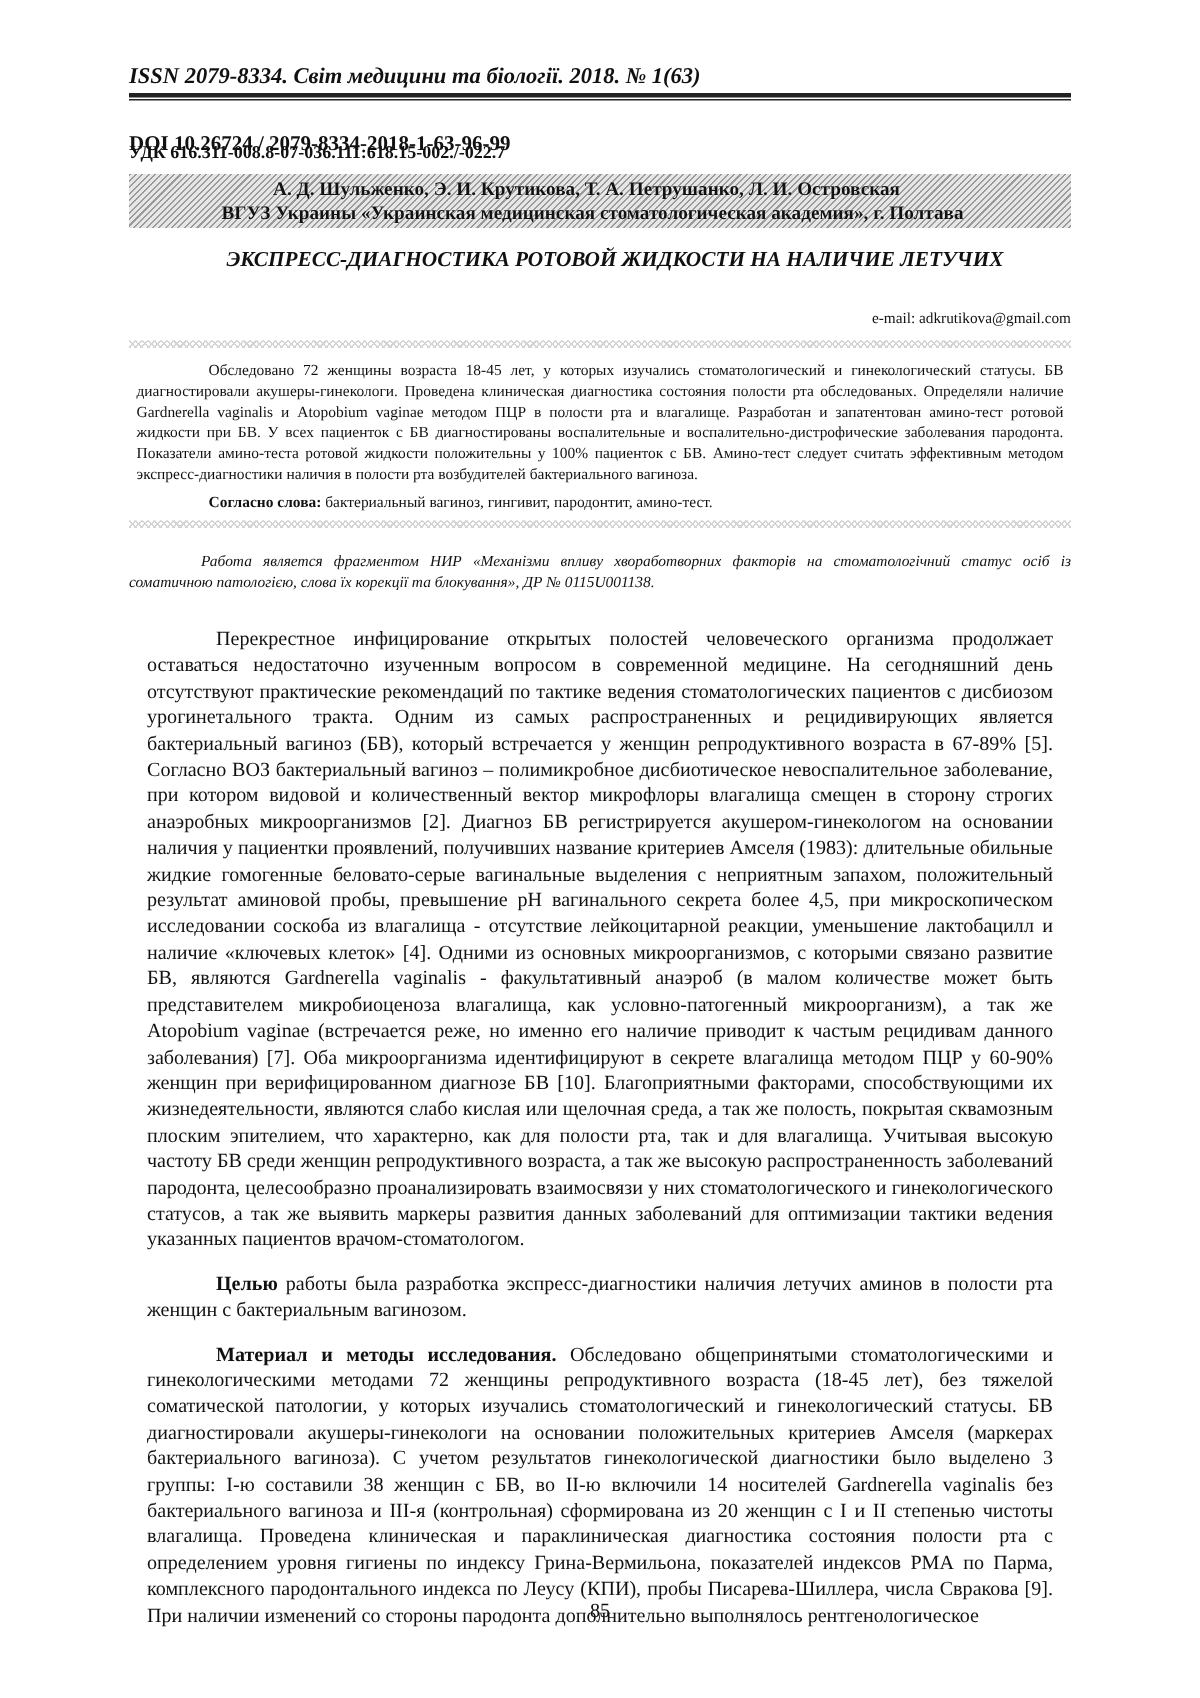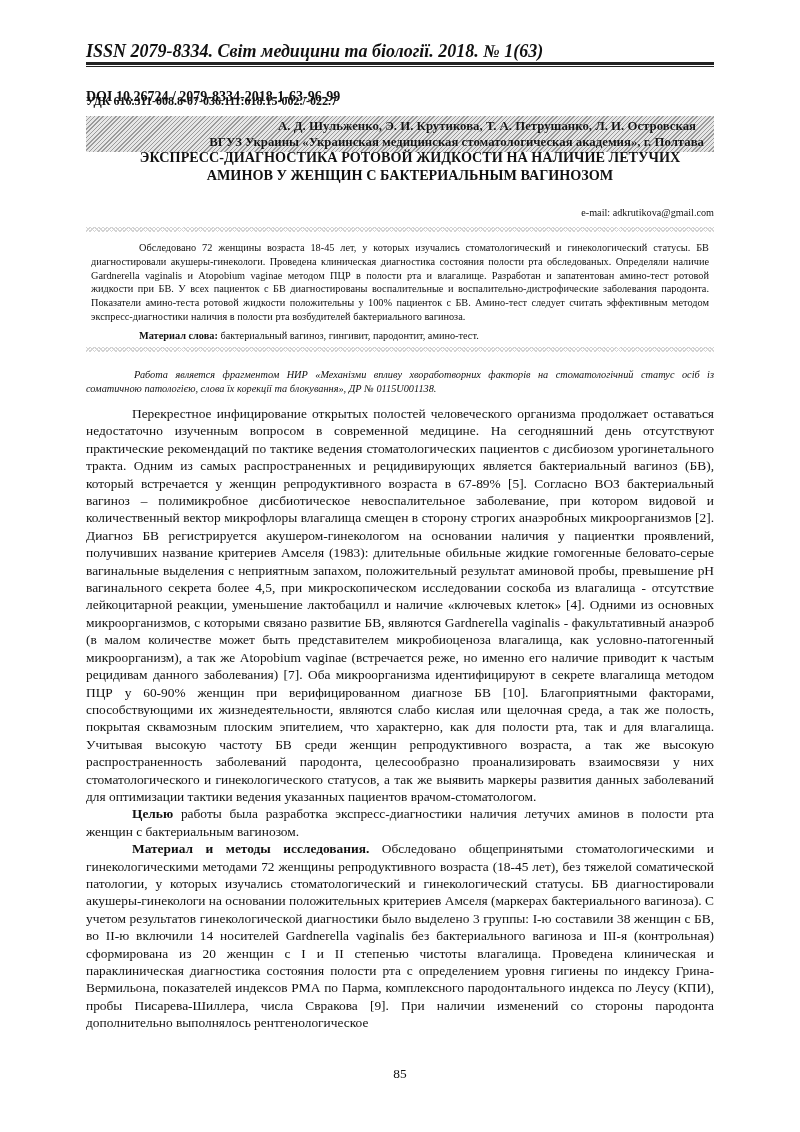--- a/index.html
+++ b/index.html
@@ -1,39 +1,39 @@
 <!DOCTYPE html>
 <html><head>
   <meta charset="utf-8">
   <style>
     html, body { margin: 0; padding: 0; background: #ffffff; }
     body { width: 800px; height: 1132px; position: relative; overflow: hidden;
            font-family: "Liberation Serif", "DejaVu Serif", serif; color: #111; }
     .page { position: absolute; left: 86px; top: 0; width: 628px; }
 
     .journal-header { position: absolute; top: 42px; left: 0; width: 628px;
-      font-style: italic; font-weight: bold; font-size: 18px; line-height: 18px; }
+      font-style: italic; font-weight: bold; font-size: 15px; line-height: 18px; }
     .header-rule { position: absolute; top: 62px; left: 0; width: 628px; height: 0;
       border-top: 3px solid #222; }
     .header-rule2 { position: absolute; top: 66px; left: 0; width: 628px; height: 0;
       border-top: 1px solid #222; }
 
     .doi { position: absolute; top: 89px; left: 0; font-weight: bold; font-size: 14px; line-height: 16px; }
     .udc { position: absolute; top: 93px; left: 0; font-weight: bold; font-size: 12px; line-height: 16px; }
 
     .authors-band { position: absolute; top: 116px; left: 0; width: 628px; height: 36px;
       background-color: #cfcfcf;
       background-image: repeating-linear-gradient(135deg, #9a9a9a 0px, #9a9a9a 1px, #e6e6e6 1px, #e6e6e6 3px);
-      text-align: right; }
+      text-align: center; }
     .authors-band .line { font-weight: bold; font-size: 12.8px; line-height: 16px; padding-right: 10px;
       color: #111; text-shadow: 0 0 1px #fff; }
     .authors-band .line.l1 { padding-right: 18px; margin-top: 2px; }
 
-    .title { position: absolute; top: 148px; left: 0; width: 628px; text-align: center;
-      font-weight: bold; font-size: 14.2px; line-height: 18px; padding-left: 20px; box-sizing: border-box; }
+    .title { position: absolute; top: 164px; left: 0; width: 628px; text-align: center;
+      font-weight: bold; font-size: 14.2px; line-height: 18px; padding-left: 20px; box-sizing: border-box; font-style: italic; }
 
     .email { position: absolute; top: 206px; right: 0; font-size: 10.2px; line-height: 13px; }
 
     .wave { position: absolute; left: 0; width: 628px; height: 5px;
       background-image: repeating-linear-gradient(45deg, #d4d4d4 0px, #d4d4d4 1px, transparent 1px, transparent 3px),
                         repeating-linear-gradient(-45deg, #d4d4d4 0px, #d4d4d4 1px, transparent 1px, transparent 3px); }
     .wave.top { top: 227px; }
     .wave.bottom { top: 347px; }
 
     .abstract { position: absolute; top: 236px; left: 0; width: 628px; font-size: 10.3px;
@@ -41,21 +41,21 @@
     .abstract p { margin: 5px; text-indent: 48px; }
     .abstract .kw { text-indent: 48px; }
     .abstract b { font-weight: bold; }
 
     .funding { position: absolute; top: 368px; left: 0; width: 628px; font-style: italic;
       font-size: 10.3px; line-height: 13.8px; text-align: justify; }
     .funding p { margin: 0; text-indent: 48px; }
 
     .body { position: absolute; top: 405px; left: 0; width: 628px; font-size: 13.4px;
       line-height: 17.4px; text-align: justify; }
-    .body p { margin: 0; text-indent: 46px; }
+    .body p { margin: 12px; text-indent: 46px; }
     .body b { font-weight: bold; }
 
     .page-number { position: absolute; top: 1066px; left: 0; width: 628px; text-align: center;
       font-size: 13.4px; line-height: 16px; }
   </style>
 </head>
 <body>
 
 <div class="page">
 
@@ -66,30 +66,29 @@
   <div class="doi">DOI 10.26724 / 2079-8334-2018-1-63-96-99</div>
   <div class="udc">УДК 616.311-008.8-07-036.111:618.15-002./-022.7</div>
 
   <div class="authors-band">
     <div class="line l1">А. Д. Шульженко, Э. И. Крутикова, Т. А. Петрушанко, Л. И. Островская</div>
     <div class="line">ВГУЗ Украины «Украинская медицинская стоматологическая академия», г. Полтава</div>
   </div>
 
   <div class="title">
     <div>ЭКСПРЕСС-ДИАГНОСТИКА РОТОВОЙ ЖИДКОСТИ НА НАЛИЧИЕ ЛЕТУЧИХ</div>
-    <div>АМИНОВ У ЖЕНЩИН С БАКТЕРИАЛЬНЫМ ВАГИНОЗОМ</div>
   </div>
 
   <div class="email">e-mail: adkrutikova@gmail.com</div>
 
   <div class="wave top"></div>
 
   <div class="abstract">
     <p>Обследовано 72 женщины  возраста 18-45 лет, у которых изучались стоматологический и гинекологический статусы. БВ диагностировали акушеры-гинекологи. Проведена клиническая диагностика состояния полости рта обследованых. Определяли наличие Gardnerella vaginalis и Atopobium vaginae методом ПЦР в полости рта и влагалище. Разработан и запатентован амино-тест ротовой жидкости при БВ. У всех пациенток с БВ диагностированы воспалительные и воспалительно-дистрофические заболевания пародонта. Показатели амино-теста ротовой жидкости положительны у 100% пациенток с БВ. Амино-тест следует считать эффективным методом экспресс-диагностики наличия в полости рта возбудителей бактериального вагиноза.</p>
-    <p class="kw"><b>Материал слова:</b><span> бактериальный вагиноз, гингивит, пародонтит, амино-тест.</span></p>
+    <p class="kw"><b>Согласно слова:</b><span> бактериальный вагиноз, гингивит, пародонтит, амино-тест.</span></p>
   </div>
 
   <div class="wave bottom"></div>
 
   <div class="funding">
     <p>Работа является фрагментом НИР «Механізми впливу хвоработворних факторів на стоматологічний статус осіб із соматичною патологією, слова їх корекції та блокування», ДР № 0115U001138.</p>
   </div>
 
   <div class="body">
     <p>Перекрестное инфицирование открытых полостей человеческого организма продолжает оставаться недостаточно изученным вопросом в современной медицине. На сегодняшний день отсутствуют практические рекомендаций по тактике ведения стоматологических пациентов с дисбиозом урогинетального тракта. Одним из самых распространенных и рецидивирующих является бактериальный вагиноз (БВ), который встречается у женщин репродуктивного возраста в 67-89% [5]. Согласно ВОЗ бактериальный вагиноз – полимикробное дисбиотическое невоспалительное заболевание, при котором видовой и количественный вектор микрофлоры влагалища смещен в сторону строгих анаэробных микроорганизмов [2]. Диагноз БВ регистрируется акушером-гинекологом на основании наличия у пациентки проявлений, получивших название  критериев Амселя (1983): длительные обильные жидкие гомогенные беловато-серые вагинальные выделения с неприятным запахом, положительный результат аминовой пробы, превышение pH вагинального секрета более 4,5, при микроскопическом исследовании соскоба из влагалища - отсутствие лейкоцитарной реакции, уменьшение лактобацилл и наличие «ключевых клеток» [4]. Одними из основных микроорганизмов, с которыми связано развитие БВ, являются Gardnerella vaginalis - факультативный анаэроб (в малом количестве может быть представителем микробиоценоза влагалища, как условно-патогенный микроорганизм), а так же Atopobium vaginae (встречается реже, но именно его наличие приводит к частым рецидивам данного заболевания) [7]. Оба микроорганизма идентифицируют в секрете влагалища методом ПЦР у 60-90% женщин при верифицированном диагнозе БВ [10]. Благоприятными факторами, способствующими их жизнедеятельности, являются слабо кислая или щелочная среда, а так же полость, покрытая сквамозным плоским эпителием, что характерно, как для полости рта, так и для влагалища. Учитывая высокую частоту БВ среди женщин репродуктивного возраста, а так же высокую распространенность  заболеваний пародонта, целесообразно проанализировать взаимосвязи у них стоматологического и гинекологического статусов, а так же выявить маркеры развития данных заболеваний для оптимизации тактики ведения указанных пациентов врачом-стоматологом.</p>

